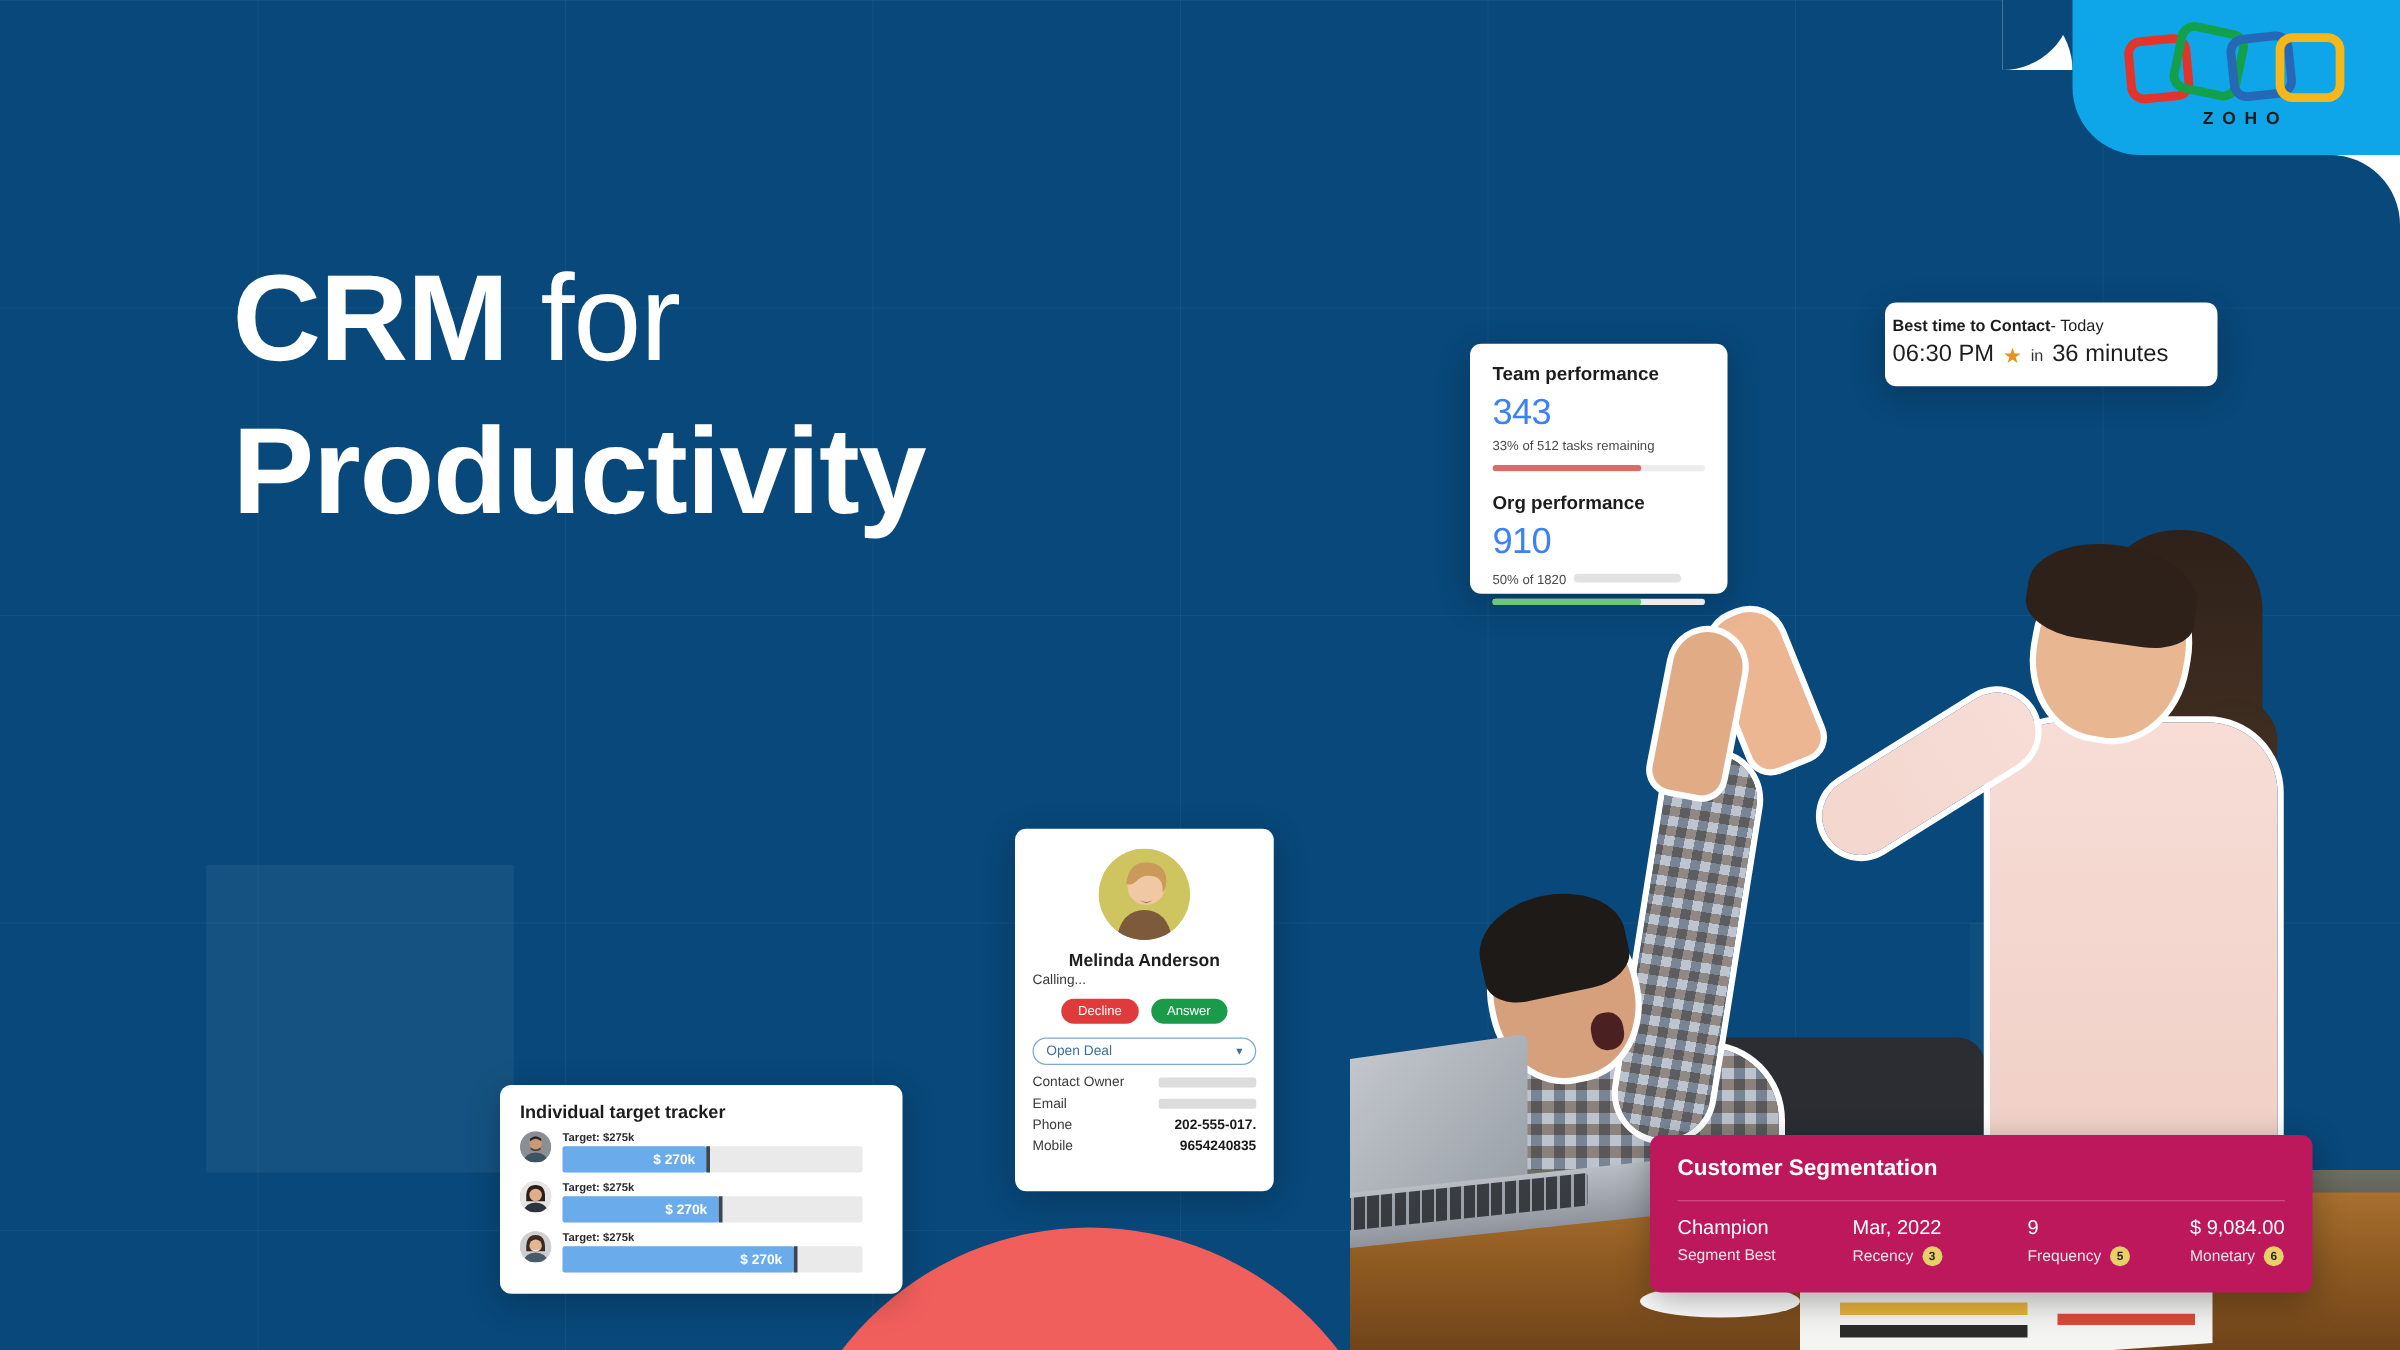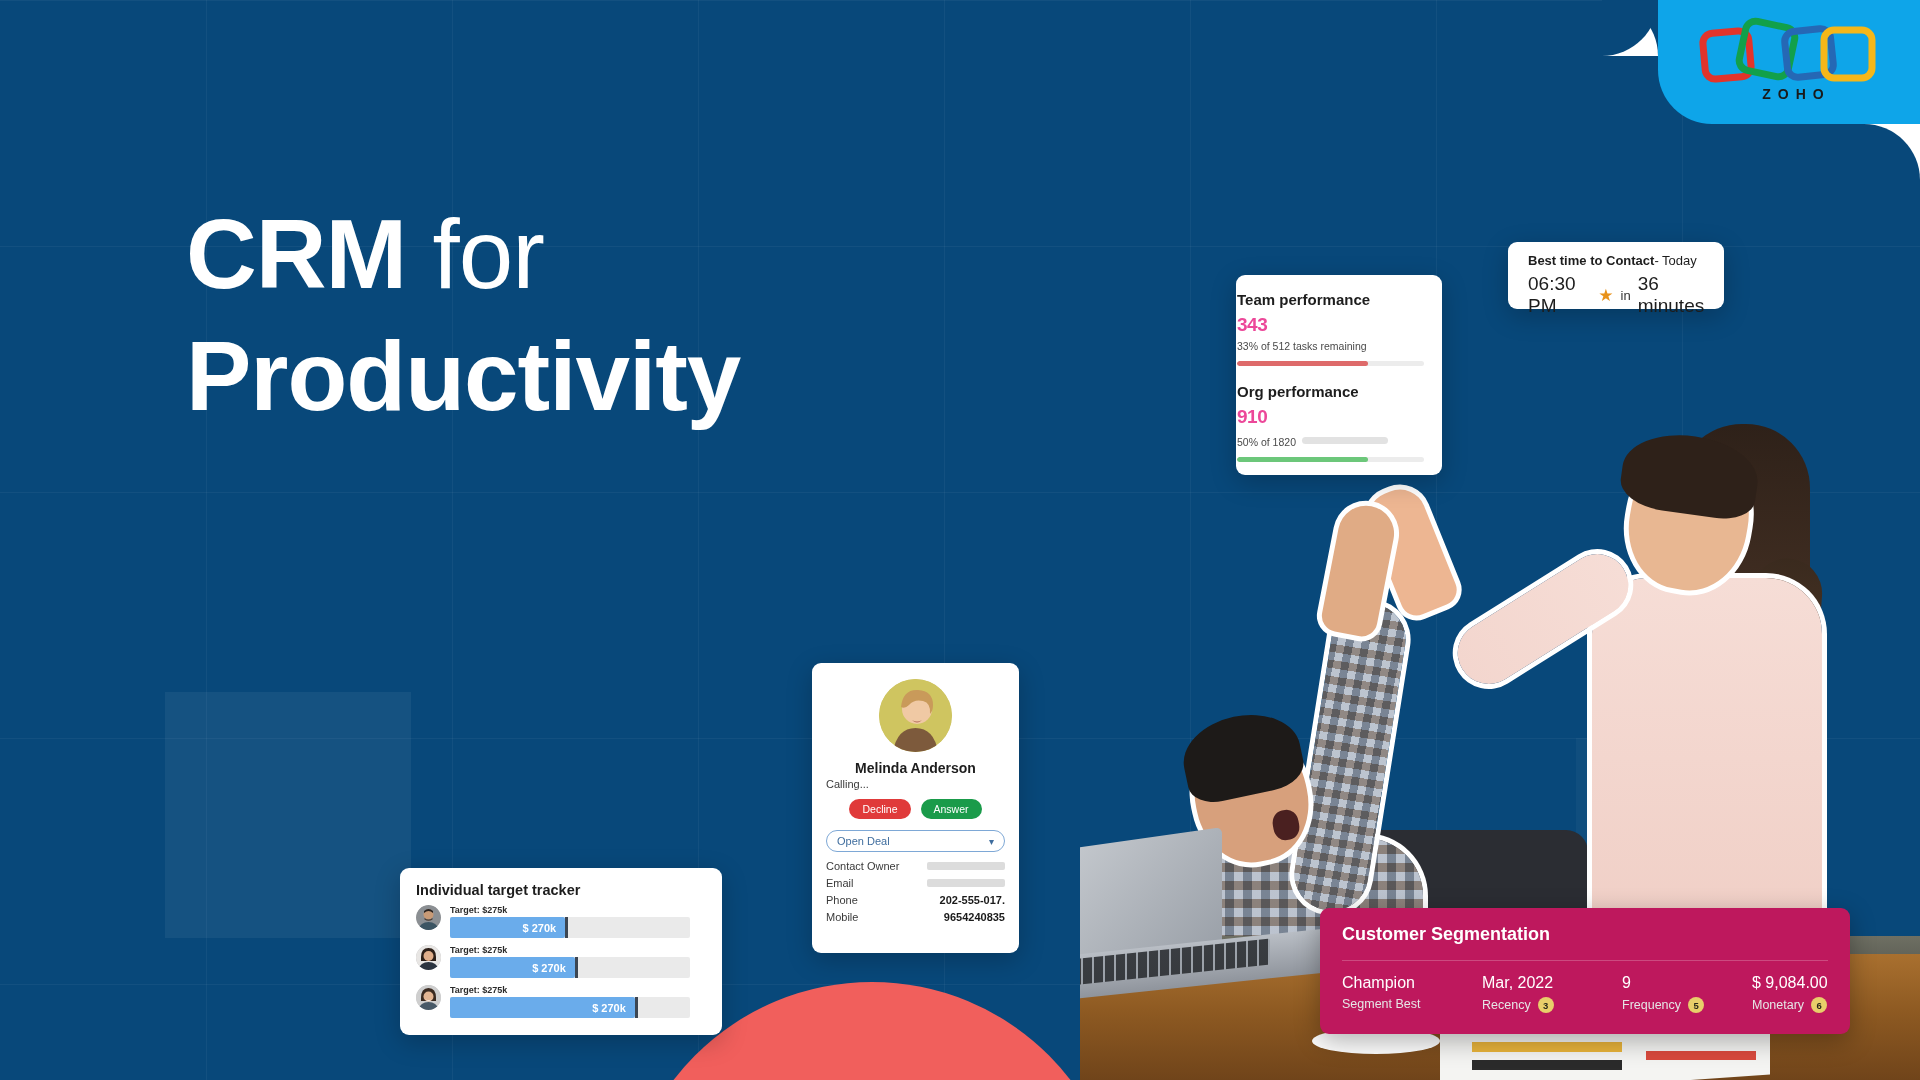--- a/index.html
+++ b/index.html
@@ -101,34 +101,34 @@
 
   
   .card{
     position:absolute;
     background:#ffffff;
     border-radius:9px;
     box-shadow:0 7px 26px rgba(0,0,0,.22);
   }
 
   
-  .perf-card{ left:1236px; top:275px; width:206px; height:200px; padding:16px 18px 0 1px; }
+  .perf-card{ left:1176px; top:275px; width:206px; height:200px; padding:16px 18px 0 18px; }
   .perf-title{ font-size:15px; font-weight:700; color:#1d1d1d; }
-  .perf-value{ font-size:19px; font-weight:700; color:#ec4899; margin-top:6px; letter-spacing:-.5px;}
+  .perf-value{ font-size:29px; font-weight:400; color:#3b82f6; margin-top:6px; letter-spacing:-.5px;}
   .perf-sub{ font-size:10.5px; color:#4a4a4a; margin-top:4px; }
   .perf-sub-row{ display:flex; align-items:center; gap:6px; margin-top:4px;}
   .ghost-bar{ height:7px; width:86px; border-radius:4px; background:#e2e2e2;}
   .track{ height:5px; width:100%; border-radius:3px; background:#ececec; margin-top:9px; overflow:hidden;}
   .track > i{ display:block; height:100%; border-radius:3px;}
   .fill-red{ background:#de6a6a; }
   .fill-green{ background:#6cc77a; }
   .perf-block2{ margin-top:17px;}
 
   
-  .btc-card{ left:1508px; top:242px; width:216px; height:67px; padding:11px 14px 0 20px;}
+  .btc-card{ left:1508px; top:242px; width:266px; height:67px; padding:11px 14px 0 6px;}
   .btc-l1{ font-size:13px; color:#1d1d1d;}
   .btc-l1 b{ font-weight:700;}
   .btc-l2{ font-size:19px; color:#1d1d1d; margin-top:5px; display:flex; align-items:center; gap:7px;}
   .btc-star{ color:#e8921a; font-size:17px;}
   .btc-in{ font-size:13px; color:#333;}
 
   
   .itt-card{ left:400px; top:868px; width:322px; height:167px; padding:14px 32px 0 16px;}
   .itt-title{ font-size:14.5px; font-weight:700; color:#1d1d1d;}
   .itt-row{ display:flex; align-items:flex-start; gap:9px; margin-top:7px;}

